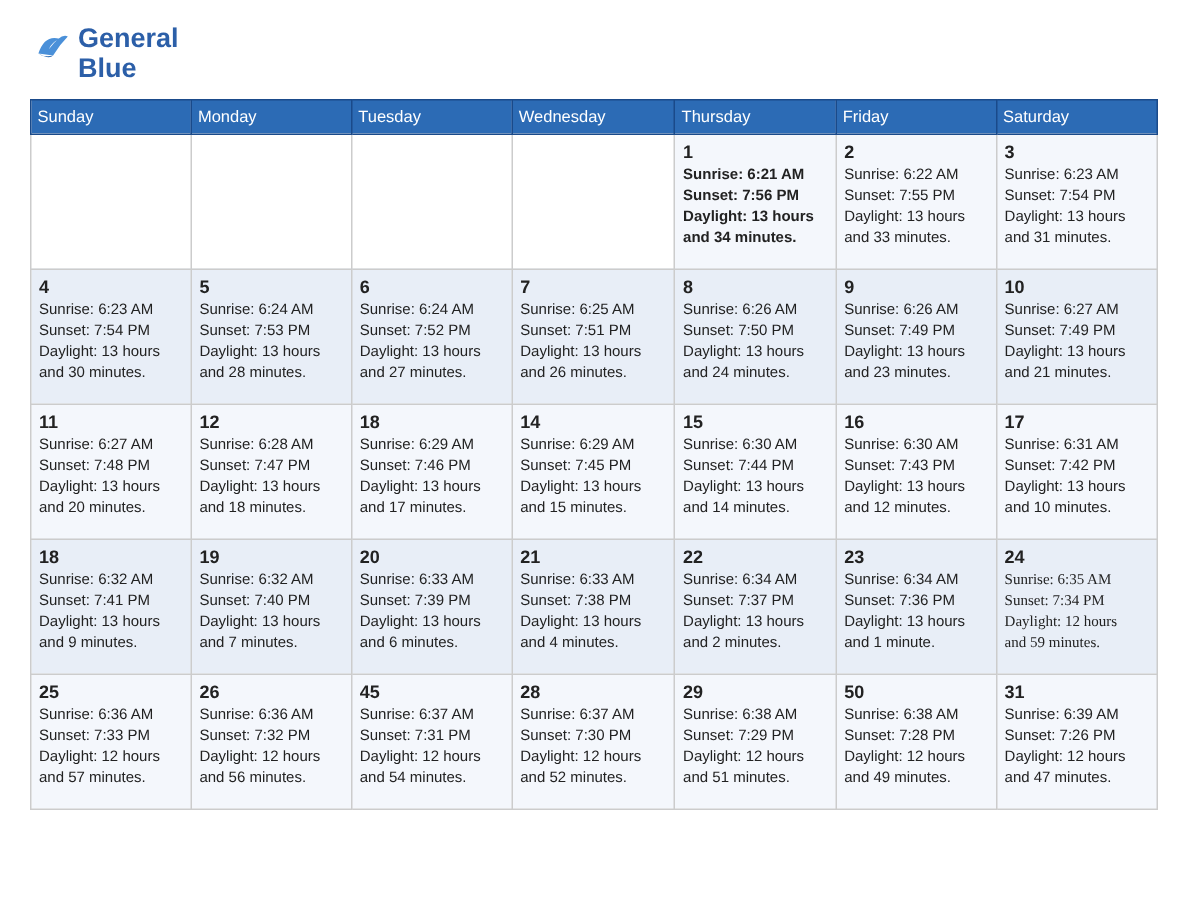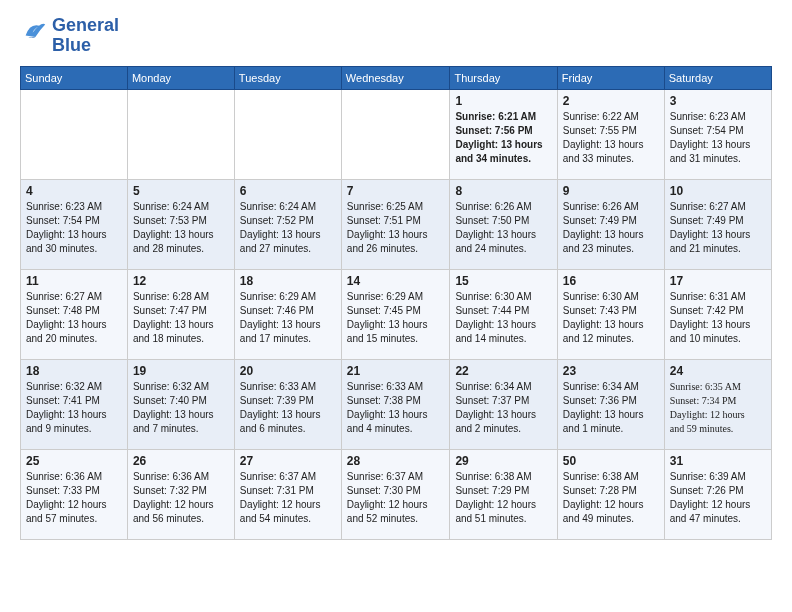--- a/index.html
+++ b/index.html
@@ -308,21 +308,21 @@
 and 57 minutes.</div>
         </td>
         <td>
           <div class="day-num">26</div>
           <div class="day-info" style="white-space: pre-line;">Sunrise: 6:36 AM
 Sunset: 7:32 PM
 Daylight: 12 hours
 and 56 minutes.</div>
         </td>
         <td>
-          <div class="day-num">27</div>
+          <div class="day-num">45</div>
           <div class="day-info" style="white-space: pre-line;">Sunrise: 6:37 AM
 Sunset: 7:31 PM
 Daylight: 12 hours
 and 54 minutes.</div>
         </td>
         <td>
           <div class="day-num">28</div>
           <div class="day-info" style="white-space: pre-line;">Sunrise: 6:37 AM
 Sunset: 7:30 PM
 Daylight: 12 hours

